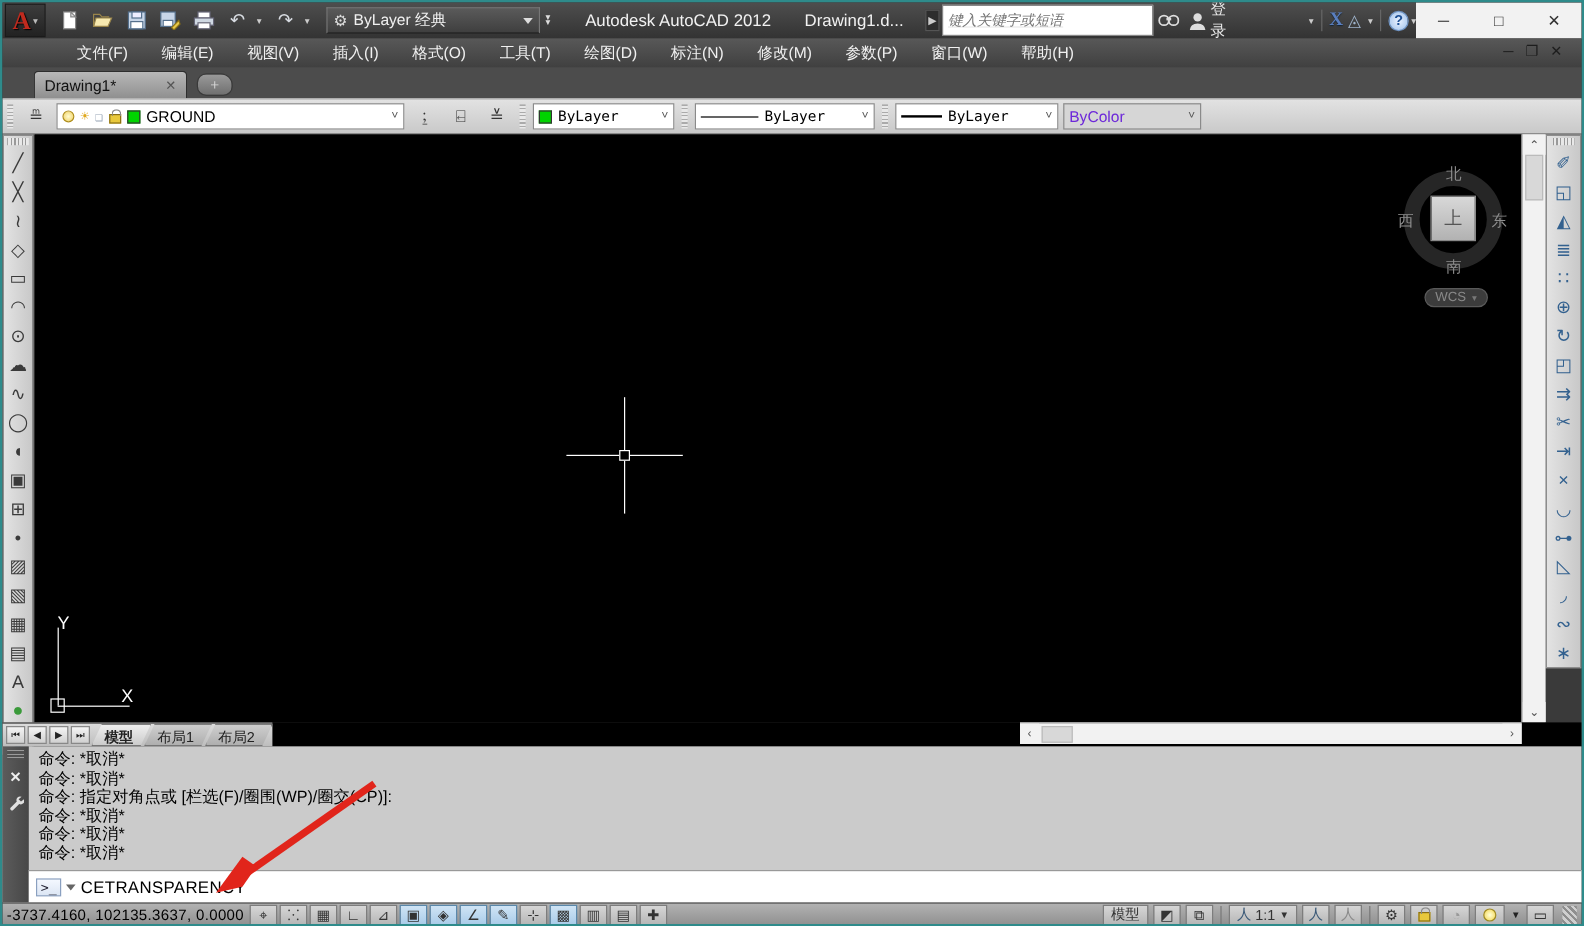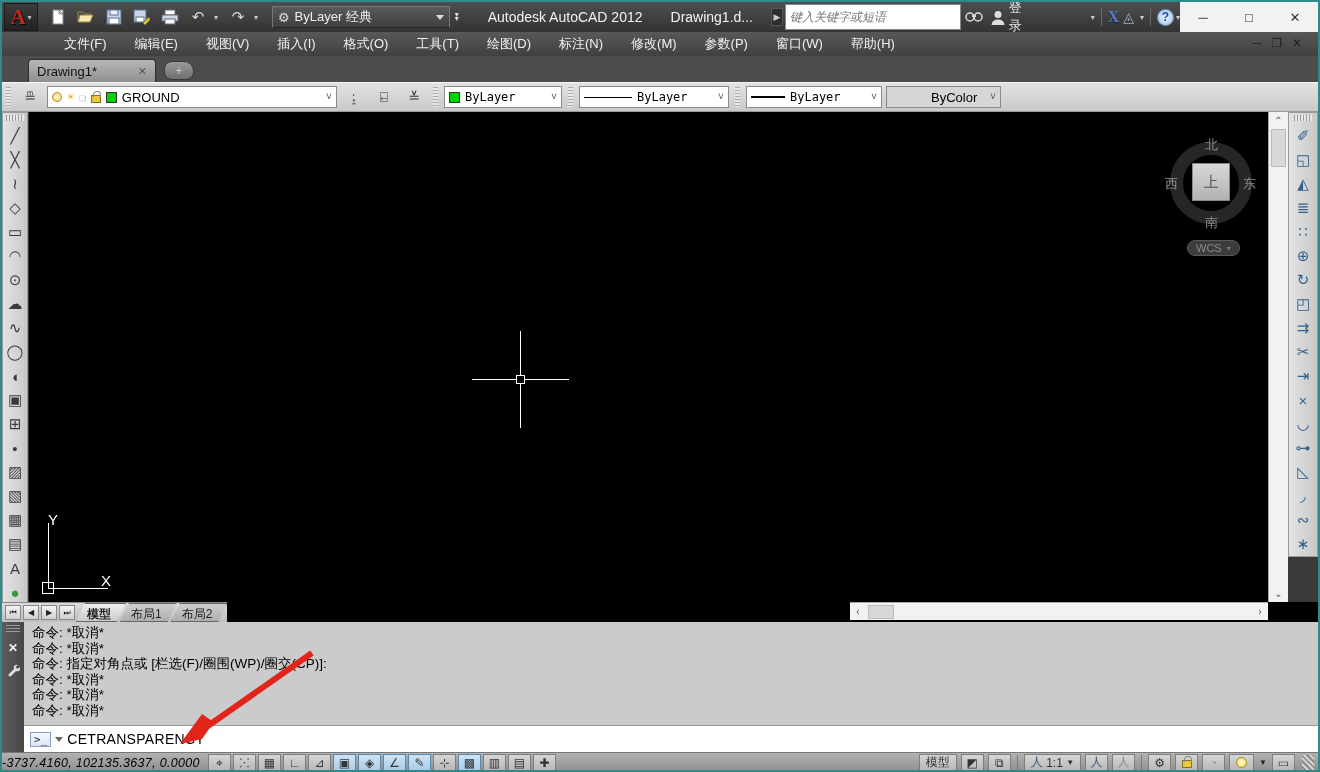--- a/index.html
+++ b/index.html
@@ -27,21 +27,21 @@
   }
   .wscombo .gear { color:#ddd; font-size:13px; }
   .wscombo .lbl { flex:1; color:#f0f0f0; font-size:13px; white-space:nowrap; }
   .combo-arrow { width:0; height:0; border-left:4px solid transparent; border-right:4px solid transparent; border-top:5px solid #ddd; }
   .ws-ext { width:14px; height:22px; display:flex; flex-direction:column; align-items:center; justify-content:center; color:#ddd; font-size:8px; line-height:4px; }
   .apptitle { margin-left:24px; font-size:14px; color:#f2f2f2; white-space:nowrap; }
   .doctitle { margin-left:28px; font-size:14px; color:#f2f2f2; white-space:nowrap; }
   .flyout { margin-left:18px; width:12px; height:18px; background:#2d2d2d; color:#ccc; font-size:9px; display:flex; align-items:center; justify-content:center; border:1px solid #555; }
   .searchbox {
     margin-left:2px; width:176px; height:20px; background:#fff; border:1px solid #888;
-    display:flex; align-items:center; padding:12px 4px;
+    display:flex; align-items:center; padding:12px 4px;text-decoration:underline;
   }
   .searchbox input { width:100%; border:none; outline:none; font-style:italic; color:#888; font-size:12px; background:transparent; font-family:"Liberation Sans",sans-serif; }
   .tb-ico { display:flex; align-items:center; justify-content:center; height:24px; padding:0 4px; }
   .signin { color:#e8e8e8; font-size:13px; margin:0 0; }
   .tb-sep { width:1px; height:18px; background:#666; margin:0 6px; }
   .xchg { color:#5a7fc0; font-weight:bold; font-size:16px; font-family:"Liberation Serif",serif; text-shadow:0 1px 1px #123; }
   .a360 { color:#9fb4cc; font-size:14px; }
   .helpq { width:17px; height:17px; border-radius:50%; background:radial-gradient(#eaf2ff,#9cc0ea); color:#1c4f94; font-weight:bold; font-size:12px; display:flex; align-items:center; justify-content:center; border:1px solid #6f93c2; }
   .dd8 { color:#ccc; font-size:8px; margin-left:2px; }
   .winbtns { margin-left:auto; height:30px; display:flex; align-items:stretch; background:#f2f2f2; }
@@ -84,21 +84,21 @@
   .frz { color:#9aa8b8; font-size:11px; }
   .lock { position:relative; width:10px; height:8px; background:#e8c83c; border:1px solid #8a7014; margin-top:4px; }
   .lock::before { content:""; position:absolute; left:1px; top:-5px; width:6px; height:5px; border:1.5px solid #888; border-bottom:none; border-radius:4px 4px 0 0; }
   .combo .cname { font-size:13px; font-family:"Liberation Sans",sans-serif; }
   .color-combo { width:118px; }
   .ltype-combo { width:150px; }
   .lwt-combo { width:136px; }
   .plot-combo { width:115px; background:#d6d6d6; color:#8a8a8a; }
   .lt-line { width:48px; height:0; border-top:1px solid #000; }
   .lw-line { width:34px; height:2px; background:#000; }
-  .plot-combo .cname { color:#000000;margin-left:40px; }
+  .plot-combo .cname { color:#6d28d9; }
   
   .vtools { position:absolute; display:flex; flex-direction:column; align-items:center; background:linear-gradient(90deg,#e3e3e3,#c8c8c8); border:1px solid #9a9a9a; }
   .vtools.left { left:0; top:110px; width:26px; }
   .vtools.right { left:1286px; top:110px; width:30px; }
   .vgrip { width:18px; height:6px; margin:2px 0 3px; background:repeating-linear-gradient(90deg,#999 0 1px,#e8e8e8 1px 3px); }
   .itool { width:24px; height:24px; display:flex; align-items:center; justify-content:center; font-size:15px; color:#3a3a3a; }
   .vtools.right .itool { color:#33618f; }
   
   .canvas { position:absolute; left:27px; top:110px; width:1239px; height:490px; background:#000; overflow:hidden; }
   .xhair-h { position:absolute; height:1px; background:#fff; }
@@ -138,21 +138,21 @@
   .cmdinput { height:27px; background:#fff; border-top:1px solid #999; display:flex; align-items:center; padding-left:6px; gap:4px; }
   .prompt-badge { font-size:11px; background:linear-gradient(#f4f8ff,#dce6f4); border:1px solid #8aa0c0; color:#223; padding:0 3px; font-family:"DejaVu Sans Mono",monospace; }
   .prompt-dd { width:0; height:0; border-left:4px solid transparent; border-right:4px solid transparent; border-top:5px solid #666; }
   .cmdtext { font-size:14px; color:#000; font-family:"Liberation Sans",sans-serif; letter-spacing:.3px; }
   
   .statusbar {
     position:absolute; left:0; top:750px; right:0; height:20px;
     background:linear-gradient(#b2b2b2,#8e8e8e); border-top:1px solid #777;
     display:flex; align-items:center; font-size:12px; color:#000;
   }
-  .coords { width:205px; font-size:12.5px; letter-spacing:.3px;font-style:italic; }
+  .coords { width:205px; text-align:center; font-size:12.5px; letter-spacing:.3px; }
   .stbtn { width:23px; height:18px; margin:0 1px; background:linear-gradient(#d6d6d6,#b5b5b5); border:1px solid #7d7d7d; display:flex; align-items:center; justify-content:center; font-size:12px; color:#333; }
   .stbtn.pressed { background:linear-gradient(#cfe4f5,#a8cbe8); border-color:#5a88ab; }
   .strt { margin-left:auto; display:flex; align-items:center; gap:2px; padding-right:4px; }
   .stbtn.wide { width:auto; padding:0 6px; font-size:12px; }
   .scale-lbl { font-size:12px; }
   .person { color:#3c5a78; font-size:12px; }
   .bulb-on { width:11px; height:11px; border-radius:50%; background:radial-gradient(#ffffd8,#f2d44a); border:1px solid #a08a20; }
   .sgrip { width:12px; height:16px; background:repeating-linear-gradient(45deg,#cfcfcf 0 2px,#8e8e8e 2px 4px); margin-left:4px; }
   .sep-dark { width:1px; height:16px; background:#777; margin:0 3px; }
   

